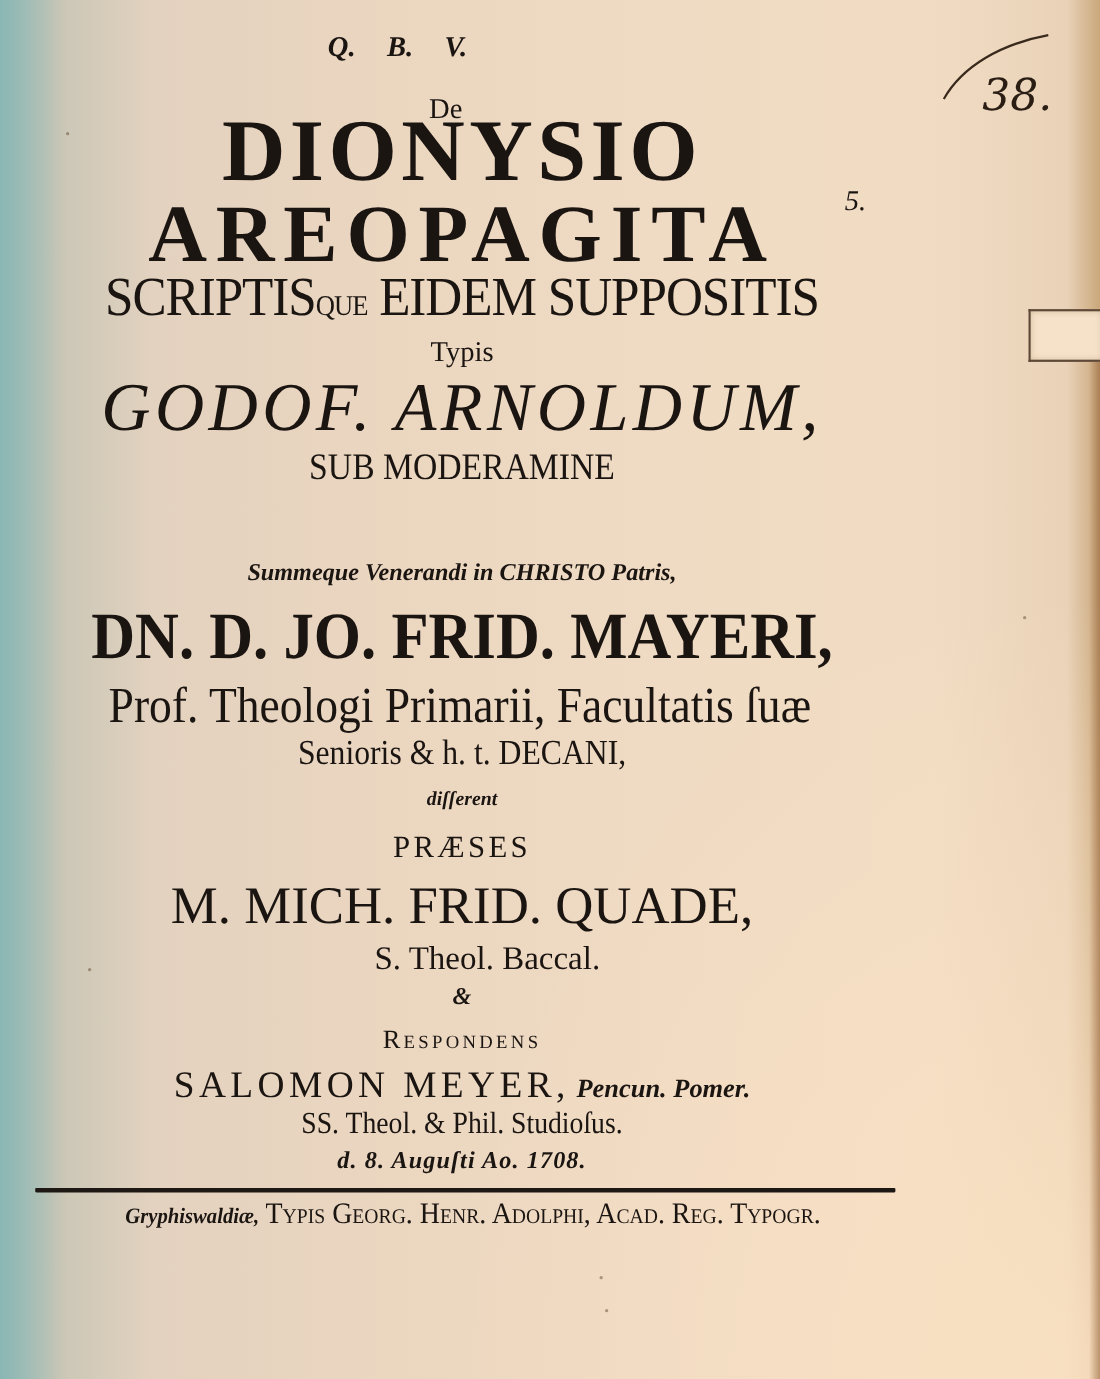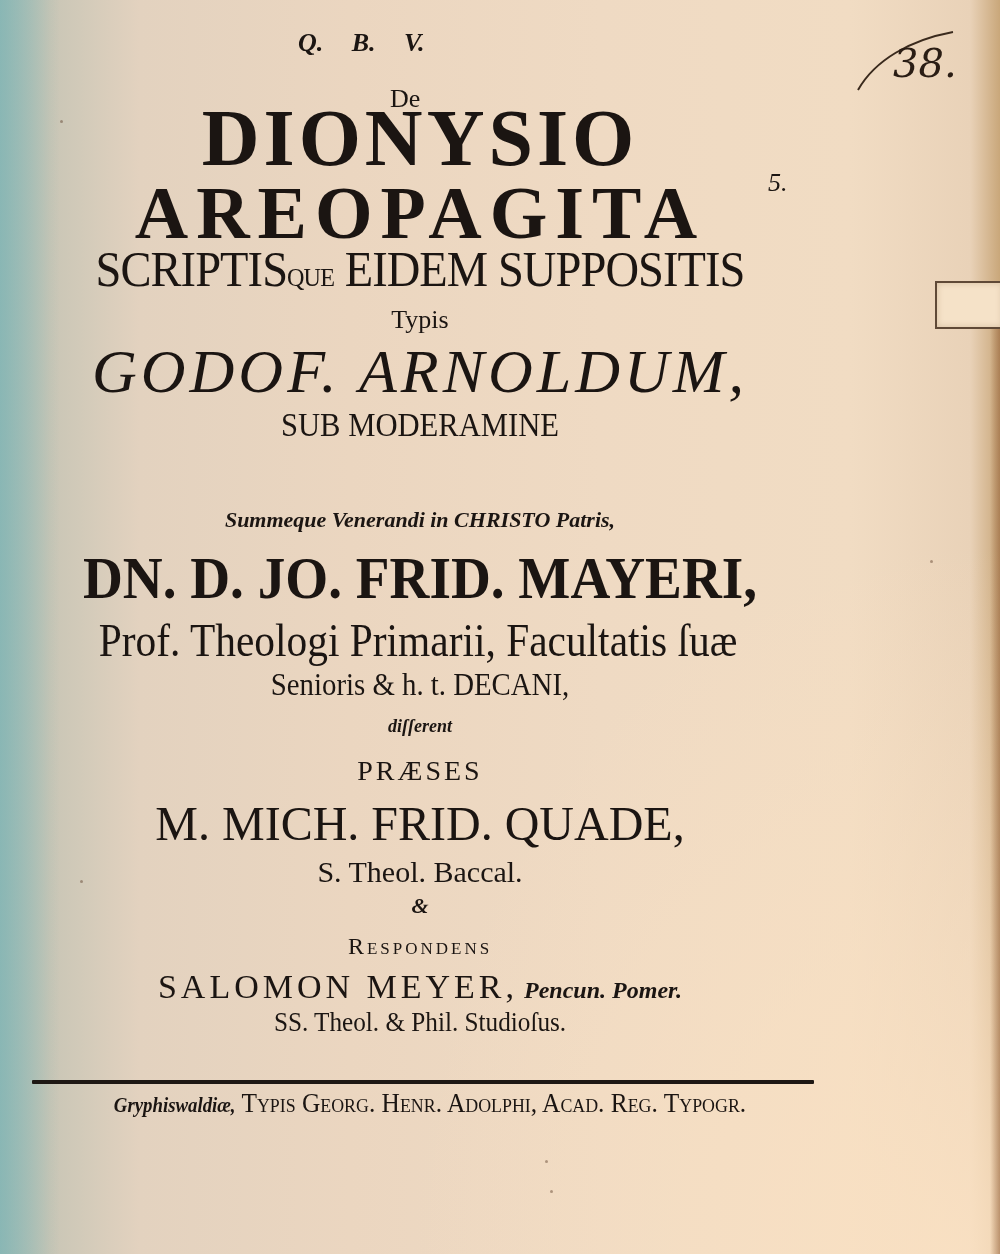--- a/index.html
+++ b/index.html
@@ -28,36 +28,36 @@
   .godof { top: 340px; font-size: 62px; font-style: italic; letter-spacing: 4px; }
   .sub { top: 408px; font-size: 34px; transform: scaleX(0.9); }
   .magn { top: 453px; font-size: 46px; font-style: italic; left: 20px; }
   .summ { top: 509px; font-size: 22px; font-style: italic; font-weight: bold; }
   .dn { top: 548px; font-size: 60px; font-weight: bold; transform: scaleX(0.92); }
   .prof { top: 618px; font-size: 46px; left: -12px; width: 860px; transform: scaleX(0.9); }
   .sen { top: 668px; font-size: 32px; transform: scaleX(0.9); }
   .diff { top: 717px; font-size: 18px; font-style: italic; font-weight: bold; }
   .praeses { top: 757px; font-size: 28px; font-weight: normal; letter-spacing: 3px; }
   .mich { top: 800px; font-size: 48px; }
-  .theol { top: 857px; font-size: 30px; }
+  .theol { top: 857px; font-size: 30px; padding-left: 23px; }
   .et { top: 895px; font-size: 22px; font-style: italic; font-weight: bold; }
   .resp { top: 934px; font-size: 24px; letter-spacing: 3px; }
   .salo { top: 970px; font-size: 34px; letter-spacing: 4px; }
   .salo .pl { font-size: 24px; font-style: italic; font-weight: bold; letter-spacing: 0; }
   .ss { top: 1008px; font-size: 28px; transform: scaleX(0.9); }
   .date { top: 1044px; font-size: 22px; font-style: italic; font-weight: bold; letter-spacing: 1px; }
   .rule {
     position: absolute; top: 1080px; left: 32px; width: 782px; height: 4px;
     background: #1e1814; border-radius: 1px;
   }
   .impr { top: 1090px; left: 30px; width: 800px; font-size: 27px; transform: scaleX(0.94); }
   .impr .cityit { font-style: italic; font-weight: bold; font-size: 20px; }
 
   .page-num {
-    position: absolute; top: 40px; left: 893px; font-size: 40px; font-style: italic;
+    position: absolute; top: 64px; left: 893px; font-size: 40px; font-style: italic;
     color: #2a1d14; font-family: "DejaVu Serif", serif;
   }
   .page-num-stroke {
     position: absolute; top: 30px; left: 855px; width: 100px; height: 70px;
   }
   .sig-mark {
     position: absolute; top: 168px; left: 768px; font-size: 26px; font-style: italic;
     color: #1b1512;
   }
   .tab-marker {
@@ -117,20 +117,21 @@
   <div class="ln praeses">PRÆSES</div>
   <div class="ln mich sc">M. MICH. FRID. QUADE,</div>
   <div class="ln theol">S. Theol. Baccal.</div>
   <div class="ln et">&amp;</div>
 
   <div class="ln resp sc">Respondens</div>
   <div class="ln salo">
     <span>SALOMON MEYER,</span><span class="pl"> Pencun. Pomer.</span>
   </div>
   <div class="ln ss">SS. Theol. &amp; Phil. Studioſus.</div>
+  <div class="ln date">d. 8. Auguſti Ao. 1708.</div>
 
   <div class="rule"></div>
   <div class="ln impr">
     <span class="cityit">Gryphiswaldiæ,</span><span class="sc"> Typis Georg. Henr. Adolphi, Acad. Reg. Typogr.</span>
   </div>
 
   <div class="tab-marker"></div>
 </div>
 
 </body></html>

